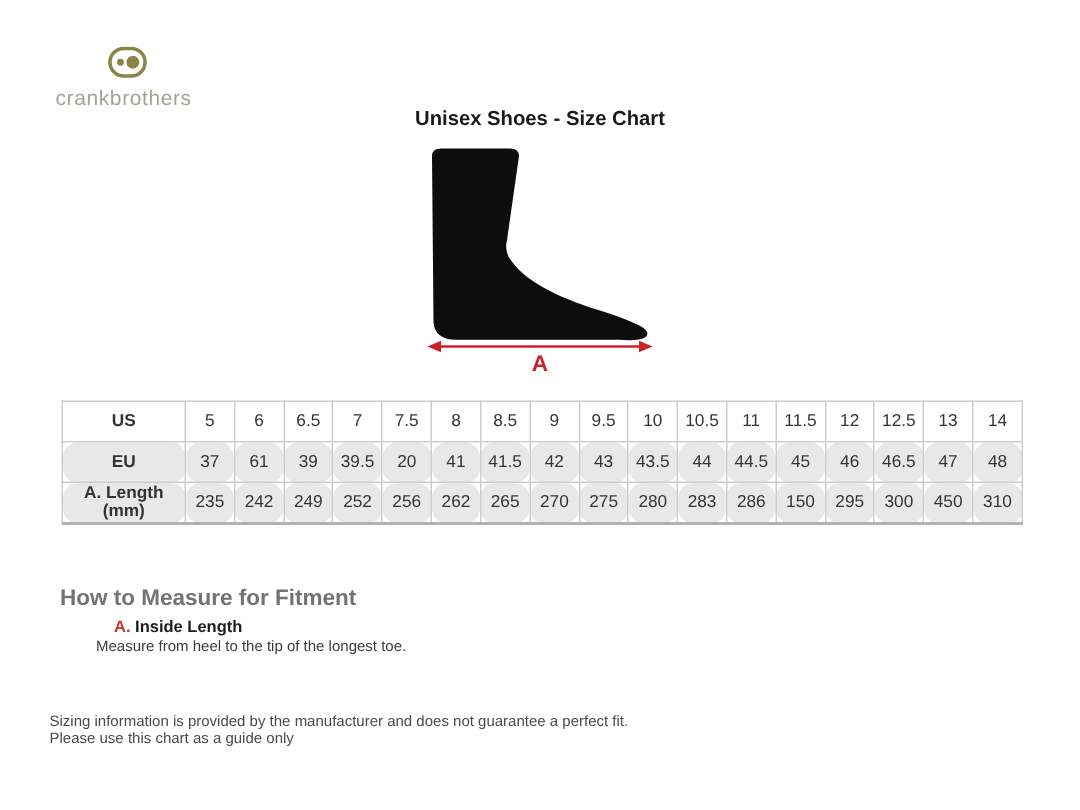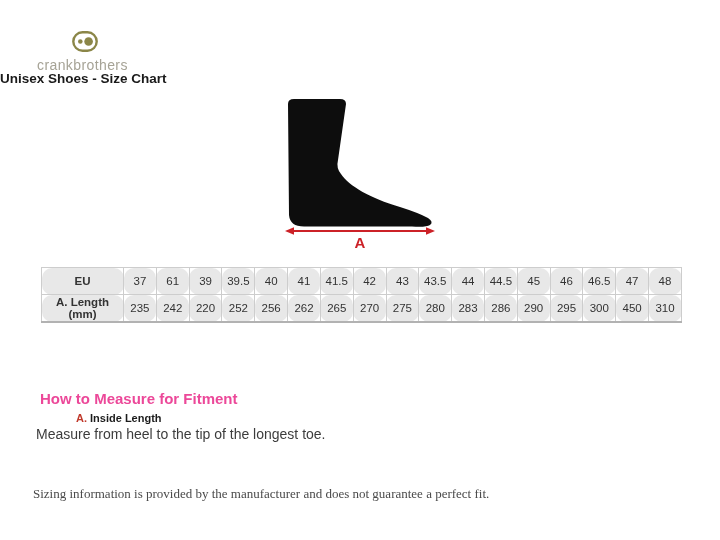--- a/index.html
+++ b/index.html
@@ -11,21 +11,21 @@
   }
   
   .brand{position:absolute;left:37px;top:29px;width:110px;height:50px;}
   .brand-icon{position:absolute;left:35px;top:2px;width:26px;height:21px;}
   .brand-name{
     position:absolute;left:0;top:28px;width:110px;
     font-size:14px;letter-spacing:.4px;color:#a6a396;font-weight:400;
   }
   
   .page-title{
-    position:absolute;left:0;top:71px;width:720px;text-align:left;
+    position:absolute;left:0;top:71px;width:720px;text-align:center;
     font-size:13.5px;font-weight:bold;color:#1a1a1a;
   }
   
   .foot-svg{position:absolute;left:286px;top:96px;width:150px;height:133px;}
   .measure-arrow{position:absolute;left:285px;top:226px;width:150px;height:10px;}
   .measure-label{
     position:absolute;left:285px;top:234px;width:150px;text-align:center;
     color:#cc2127;font-weight:bold;font-size:15px;
   }
   
@@ -37,35 +37,35 @@
   }
   .size-table th,.size-table td{
     border:1px solid #cdcdcd;height:26px;text-align:center;vertical-align:middle;
     padding:0;background:#ffffff;
   }
   .size-table th{font-weight:bold;width:81px;}
   .size-table tr.alt th,.size-table tr.alt td{background:#e8e8e8;border-radius:10px;}
   
   .measure-heading{
     position:absolute;left:40px;top:390px;
-    font-size:15px;font-weight:bold;color:#ec4899;
+    font-size:15px;font-weight:bold;color:#737373;
   }
   .measure-item-title{
     position:absolute;left:48px;top:412px;
     font-size:11px;font-weight:bold;color:#1c1c1c;margin-left:28px;
   }
   .measure-item-title .key{color:#c0392b;}
   .measure-item-desc{
-    position:absolute;left:36px;top:426px;
-    font-size:14px;color:#3c3c3c;text-align:right;
+    position:absolute;left:64px;top:426px;
+    font-size:10px;color:#3c3c3c;text-align:right;
   }
   
   .page-footer{
-    position:absolute;left:33px;top:488px;
-    font-size:13px;line-height:11px;color:#4a4a4a;font-family:Liberation Serif, serif;
+    position:absolute;left:33px;top:476px;
+    font-size:10px;line-height:11px;color:#4a4a4a;
   }
 </style>
 </head>
 <body>
 
 <div class="brand">
   <svg class="brand-icon" viewBox="0 0 26 21" xmlns="http://www.w3.org/2000/svg">
     <rect x="1.3" y="1.3" width="23.4" height="18.4" rx="9.2" ry="9.2" fill="none" stroke="#8b8648" stroke-width="2.4"></rect>
     <circle cx="8.3" cy="10.5" r="2.3" fill="#8b8648"></circle>
     <circle cx="16.6" cy="10.5" r="4.3" fill="#8b8648"></circle>
@@ -84,67 +84,88 @@
 <svg class="measure-arrow" viewBox="0 0 150 10" xmlns="http://www.w3.org/2000/svg">
   <line x1="7" y1="5" x2="143" y2="5" stroke="#cc2127" stroke-width="1.8"></line>
   <path d="M0,5 L9,1.2 L9,8.8 Z" fill="#cc2127"></path>
   <path d="M150,5 L141,1.2 L141,8.8 Z" fill="#cc2127"></path>
 </svg>
 
 <div class="measure-label">A</div>
 
 <table class="size-table">
   <tbody>
+      <tr>
+        <th>US</th>
+        <td>5</td>
+        <td>6</td>
+        <td>6.5</td>
+        <td>7</td>
+        <td>7.5</td>
+        <td>8</td>
+        <td>8.5</td>
+        <td>9</td>
+        <td>9.5</td>
+        <td>10</td>
+        <td>10.5</td>
+        <td>11</td>
+        <td>11.5</td>
+        <td>12</td>
+        <td>12.5</td>
+        <td>13</td>
+        <td>14</td>
+      </tr>
       <tr class="alt">
         <th>EU</th>
         <td>37</td>
         <td>61</td>
         <td>39</td>
         <td>39.5</td>
-        <td>40</td>
+        <td>20</td>
         <td>41</td>
         <td>41.5</td>
         <td>42</td>
         <td>43</td>
         <td>43.5</td>
         <td>44</td>
         <td>44.5</td>
         <td>45</td>
         <td>46</td>
         <td>46.5</td>
         <td>47</td>
         <td>48</td>
       </tr>
       <tr class="alt">
         <th>A. Length (mm)</th>
         <td>235</td>
         <td>242</td>
-        <td>220</td>
+        <td>249</td>
         <td>252</td>
         <td>256</td>
         <td>262</td>
         <td>265</td>
         <td>270</td>
         <td>275</td>
         <td>280</td>
         <td>283</td>
         <td>286</td>
-        <td>290</td>
+        <td>150</td>
         <td>295</td>
         <td>300</td>
         <td>450</td>
         <td>310</td>
       </tr>
     </tbody>
 </table>
 
 <div class="measure-heading">How to Measure for Fitment</div>
 
 <div class="measure-item-title">
   <span class="key">A.</span>
   <span>Inside Length</span>
 </div>
 
 <div class="measure-item-desc">Measure from heel to the tip of the longest toe.</div>
 
 <div class="page-footer">
   <div>Sizing information is provided by the manufacturer and does not guarantee a perfect fit.</div>
+  <div>Please use this chart as a guide only</div>
 </div>
 
 </body></html>

